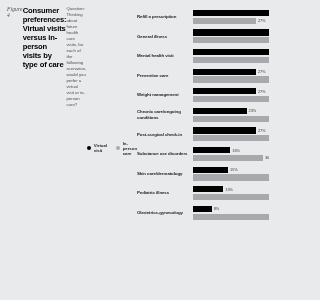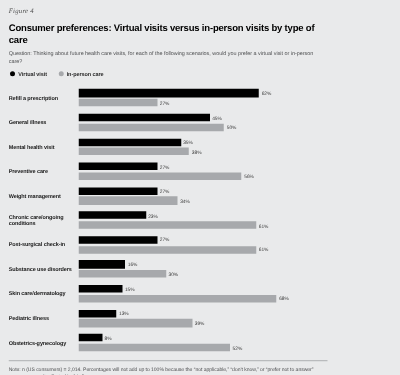--- a/index.html
+++ b/index.html
@@ -14,21 +14,21 @@
     color: #1a1a1a;
     overflow: hidden;
     position: relative;
   }
   .figure-wrap {
     width: 269px;
     height: 300px;
     box-sizing: border-box;
     padding: 6px 7px 4px 7px;
     display: flex;
-    flex-direction: column;
+    flex-direction: row;
   }
   .fig-label {
     font-family: "Liberation Serif", serif;
     font-style: italic;
     font-size: 5.4px;
     color: #4a4a4a;
     letter-spacing: 0.2px;
     margin-bottom: 2px;
   }
   .rule-top {

